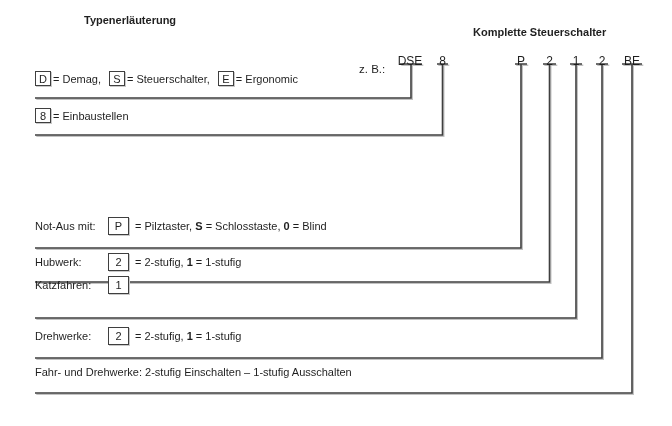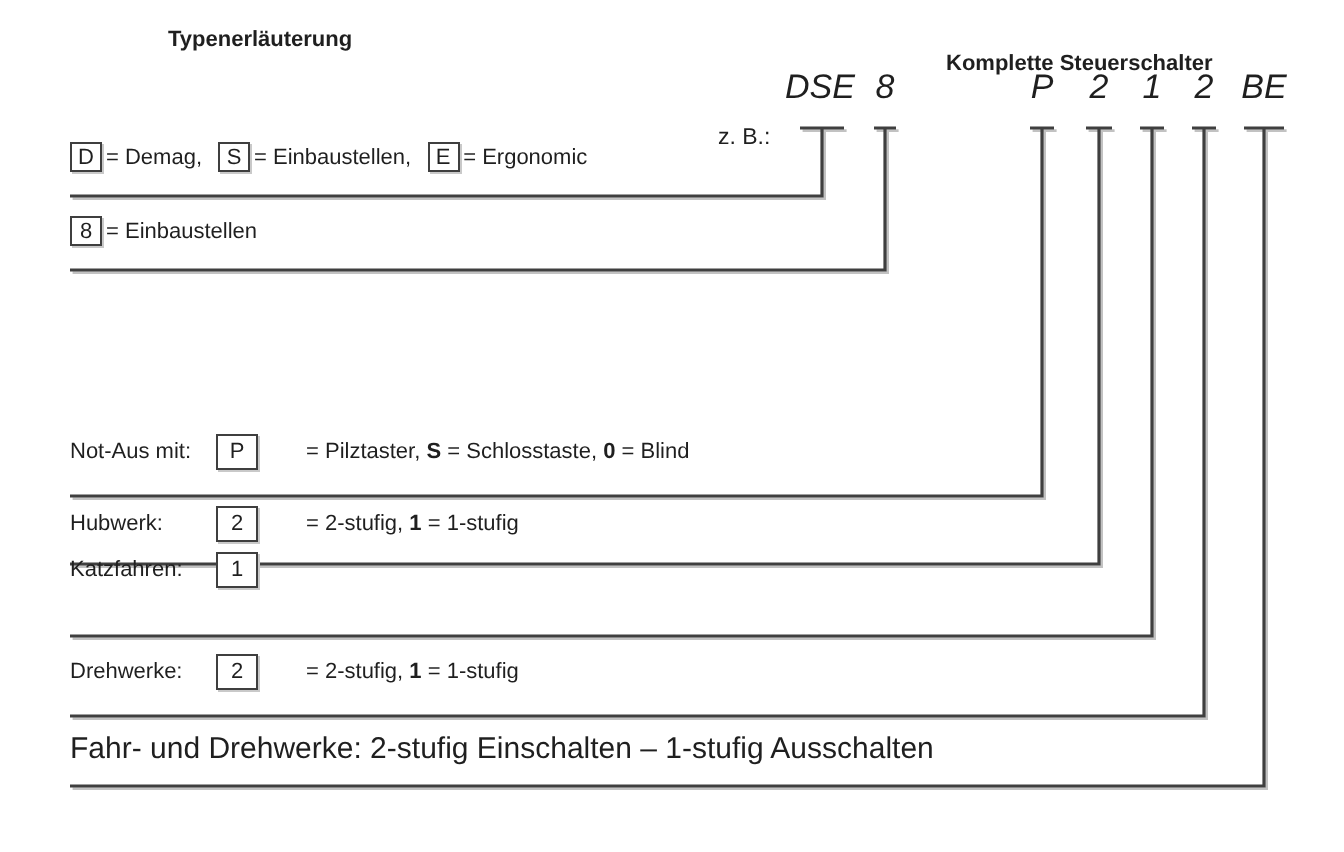--- a/index.html
+++ b/index.html
@@ -4,37 +4,37 @@
 <style>
   html,body{margin:0;padding:0;background:#ffffff;}
   .stage{
     position:relative;width:672px;height:426px;background:#ffffff;
     font-family:"Liberation Sans",sans-serif;color:#1f1f1f;overflow:hidden;
   }
   .title{position:absolute;font-size:11px;font-weight:bold;white-space:nowrap;margin-left:44px;}
   .title-left{left:40px;top:14px;}
   .title-right{left:429px;top:26px;}
   .code-prefix{position:absolute;left:359px;top:46px;font-size:11.5px;white-space:nowrap;margin-top:17px;}
-  .code-seg{position:absolute;top:34px;font-size:17px;transform:translateX(-50%);white-space:nowrap;font-style:italic;}
+  .code-seg{position:absolute;top:54px;font-size:12px;transform:translateX(-50%);white-space:nowrap;}
   .connectors{position:absolute;left:0;top:0;width:672px;height:426px;}
   .sh{stroke:#c2c2c2;stroke-width:1.4;fill:none;}
   .ln{stroke:#3f3f3f;stroke-width:1.6;fill:none;}
   .row{position:absolute;left:35px;display:flex;align-items:center;font-size:11px;white-space:pre;}
   .cbox{
     display:inline-flex;align-items:center;justify-content:center;
     border:1.5px solid #3f3f3f;background:#fff;box-shadow:1px 1px 0 #c9c9c9;
     font-size:11px;flex:0 0 auto;
   }
   .cbox.small{width:14px;height:13px;}
   .cbox.med{width:19px;height:16px;}
   .desc{margin-left:2px;margin-right:8px;}
   .lbl{display:inline-block;width:73px;flex:0 0 auto;}
-  .after-box{margin-left:24px;}
+  .after-box{margin-left:6px;}
   .b{font-weight:bold;}
-  .plainrow{position:absolute;left:35px;font-size:15px;white-space:nowrap;text-align:right;}
+  .plainrow{position:absolute;left:35px;font-size:11px;white-space:nowrap;text-align:right;}
 </style>
 </head>
 <body>
 
 <div class="stage">
 
   <svg class="connectors" viewBox="0 0 672 426" xmlns="http://www.w3.org/2000/svg">
     <g>
       <path class="sh" d="M400 64 H422 M411 64 V98 H35" transform="translate(1.3,1.3)"></path>
       <path class="ln" d="M400 64 H422 M411 64 V98 H35"></path>
@@ -74,21 +74,21 @@
   <span class="code-seg" style="left:521px">P</span>
   <span class="code-seg" style="left:549.5px">2</span>
   <span class="code-seg" style="left:576px">1</span>
   <span class="code-seg" style="left:602px">2</span>
   <span class="code-seg" style="left:632px">BE</span>
 
   <div class="row" style="top:71px">
     <span class="cbox small">D</span>
     <span class="desc">= Demag,</span>
     <span class="cbox small">S</span>
-    <span class="desc">= Einbaustellen,</span>
+    <span class="desc">= Steuerschalter,</span>
     <span class="cbox small">E</span>
     <span class="desc">= Ergonomic</span>
   </div>
 
   <div class="row" style="top:108px">
     <span class="cbox small">8</span>
     <span class="desc">= Einbaustellen</span>
   </div>
 
   <div class="row" style="top:217px">

